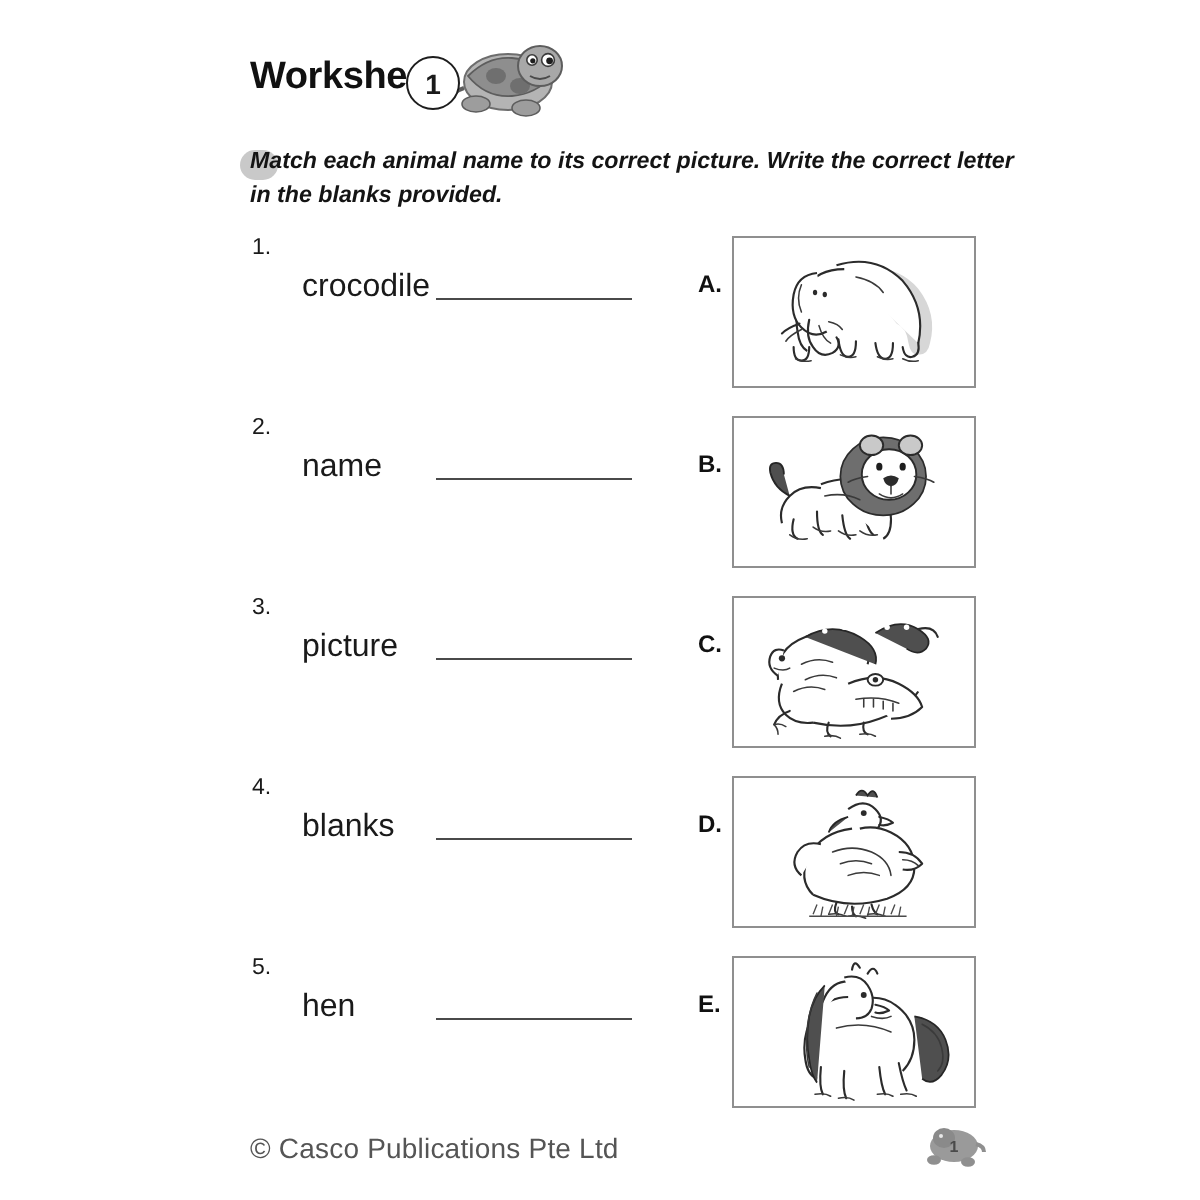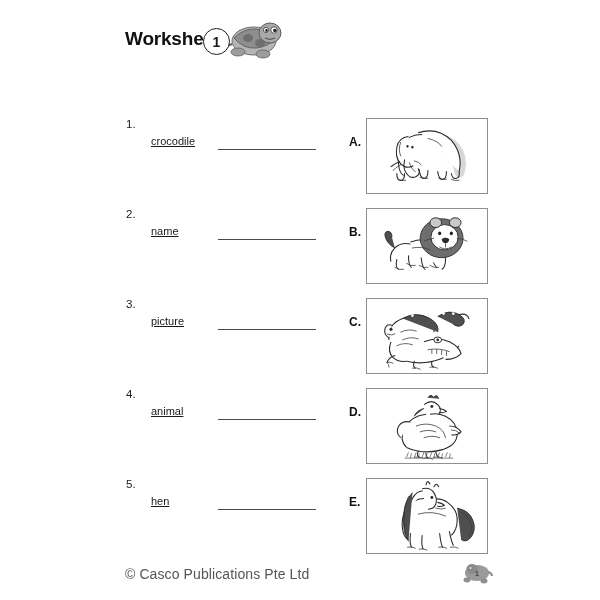--- a/index.html
+++ b/index.html
@@ -113,23 +113,22 @@
     position: absolute;
     left: 126px;
     top: 0px;
     font-size: 11.5px;
     color: #1a1a1a;
   }
   .q-word {
     position: absolute;
     left: 151px;
     top: 17px;
-    font-size: 11px;
+    font-size: 16px;
     color: #1a1a1a;
-    text-decoration: underline;
   }
   .q-blank {
     position: absolute;
     left: 218px;
     top: 31px;
     width: 98px;
     height: 0;
     border-top: 1px solid #4a4a4a;
   }
   .q-letter {
@@ -205,20 +204,24 @@
         <circle cx="48.4" cy="14.4" r="1.3" fill="#1e1e1e"></circle>
         <path d="M47 22 q5 3 10 0" fill="none" stroke="#4a4a4a" stroke-width="1"></path>
         <ellipse cx="20" cy="36" rx="7" ry="4" fill="#9d9d9d" stroke="#5d5d5d" stroke-width="0.8"></ellipse>
         <ellipse cx="45" cy="38" rx="7" ry="4" fill="#9d9d9d" stroke="#5d5d5d" stroke-width="0.8"></ellipse>
         <path d="M14 28 q-6 2 -8 6" fill="none" stroke="#5d5d5d" stroke-width="2"></path>
       </svg>
     </div>
 
   </div>
 
+  <div class="instruction-wrap">
+    <div class="instruction-blob"></div>
+    <div class="instruction-text">Match each animal name to its correct picture. Write the correct letter in the blanks provided.</div>
+  </div>
 
   <div class="row" style="top:118px;">
     <div class="q-number">1.</div>
     <div class="q-word">crocodile</div>
     <div class="q-blank"></div>
     <div class="q-letter">A.</div>
     <div class="panel">
 
       <svg viewBox="0 0 122 76" xmlns="http://www.w3.org/2000/svg">
         <path d="M60 16 q22 -4 34 10 q10 13 6 28 q-1 6 -6 6 q-4 0 -5 -6 q-1 -8 -6 -10" class="fig-shade"></path>
@@ -316,21 +319,21 @@
         <path d="M64 70 q5 -1 8 1" class="fig-thin"></path>
         <path d="M34 34 q8 -4 16 -1" class="fig-thin"></path>
         <path d="M36 42 q8 -4 16 -1" class="fig-thin"></path>
         <path d="M30 48 q8 -4 16 -1" class="fig-thin"></path>
       </svg>
     </div>
   </div>
 
   <div class="row" style="top:388px;">
     <div class="q-number">4.</div>
-    <div class="q-word">animal</div>
+    <div class="q-word">blanks</div>
     <div class="q-blank"></div>
     <div class="q-letter">D.</div>
     <div class="panel">
 
       <svg viewBox="0 0 122 76" xmlns="http://www.w3.org/2000/svg">
         <path d="M58 16 q8 -6 14 0 q5 5 1 10" class="fig-white"></path>
         <path d="M62 9 q3 -5 6 0 q3 -5 5 1" class="fig-darker"></path>
         <path d="M58 20 q-8 2 -10 8" class="fig-darker"></path>
         <circle cx="66" cy="18" r="1.5" fill="#2b2b2b"></circle>
         <path d="M74 20 q5 1 7 3 q-4 2 -7 1" class="fig-line"></path>

